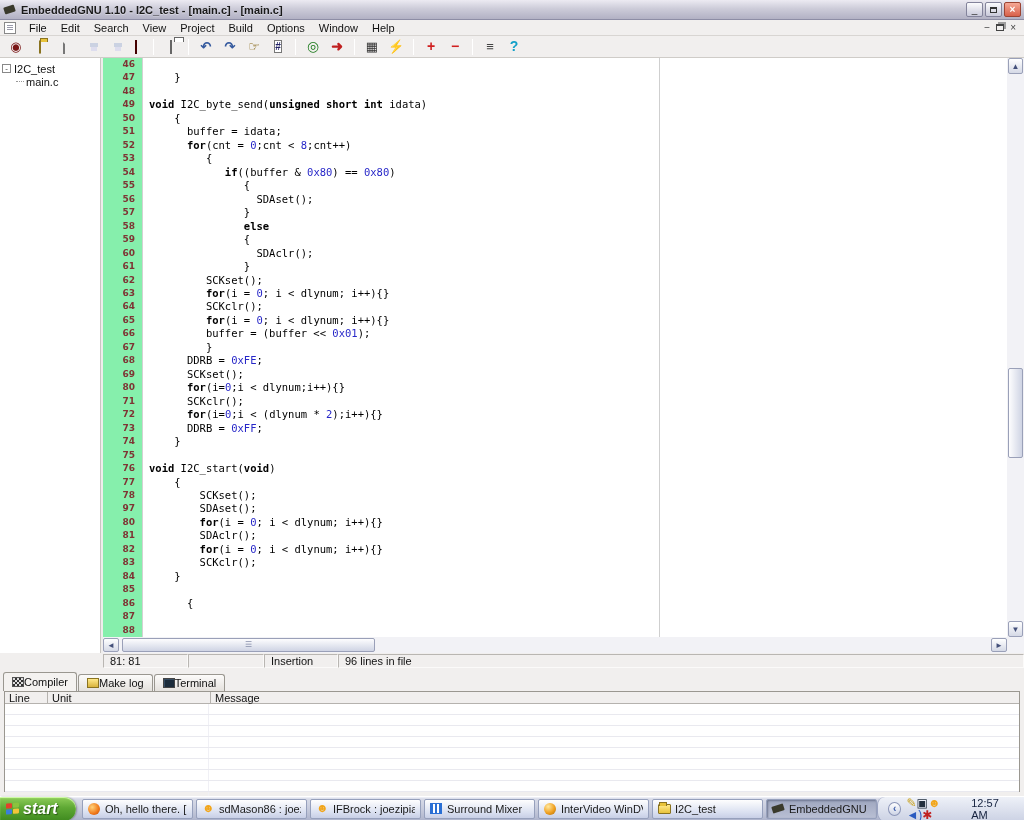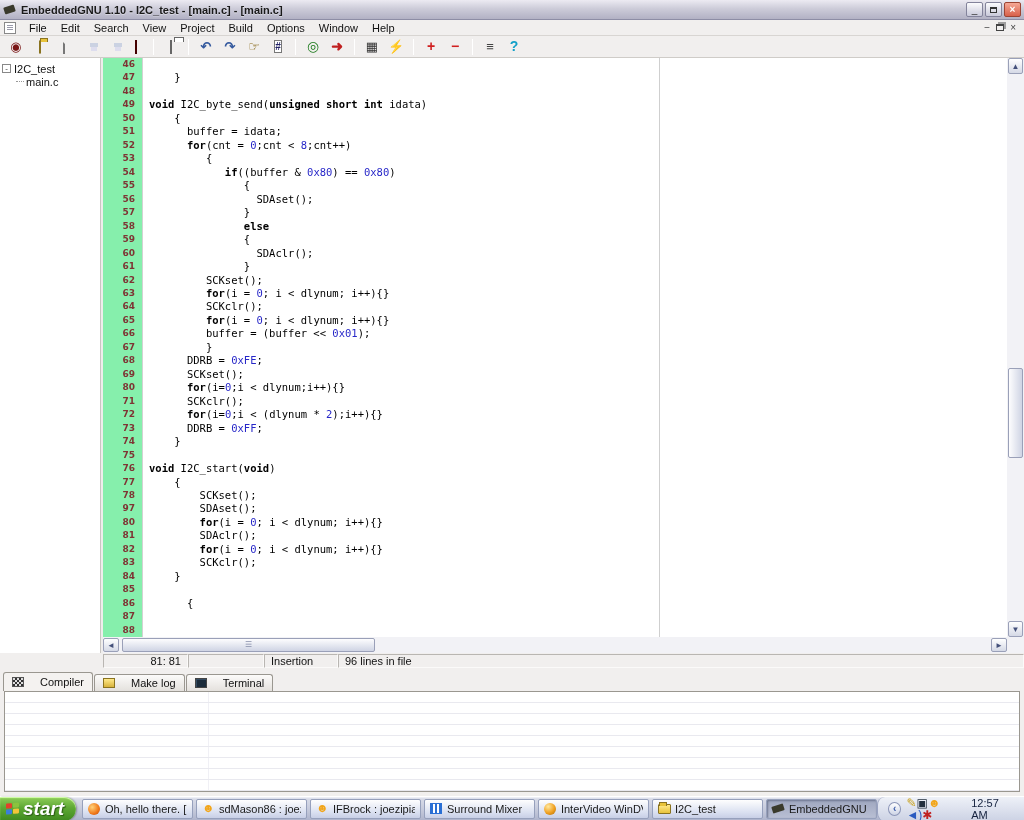--- a/index.html
+++ b/index.html
@@ -90,26 +90,26 @@
   #hscroll .thumb { position:absolute; left:19px; top:1px; width:253px; height:14px;
     background:linear-gradient(#fdfdfe,#cfd4e4); border:1px solid #9aa0b8; border-radius:2px; }
   #hscroll .thumb::after { content:"☰"; position:absolute; left:50%; top:1px; transform:translateX(-50%); font-size:8px; color:#8890ab;}
   #sb-corner { position:absolute; right:0; top:579px; width:17px; height:16px; background:#f2f2f6; }
 
   
   #ed-status { position:absolute; left:0; top:595px; width:1024px; height:16px; background:#f1efee; display:flex; }
   #ed-status .pad { width:103px; }
   .st-cell { border:1px solid; border-color:#b9b6b2 #fbfaf9 #fbfaf9 #b9b6b2; height:14px; margin-top:1px;
     padding:0 6px; line-height:13px; color:#111; }
-  .st-c1 { width:85px;text-align:right; } .st-c2 { width:76px; } .st-c3 { width:74px; } .st-c4 { flex:1; }
+  .st-c1 { width:85px; } .st-c2 { width:76px; } .st-c3 { width:74px; } .st-c4 { flex:1; }
 
   
   #bottom { position:absolute; left:0; top:669px; width:1024px; height:127px; background:#f1efee; }
   #tabs { position:absolute; left:3px; top:3px; height:19px; display:flex; align-items:flex-end; }
-  .tab { height:17px; display:flex; align-items:center; gap:16px; padding:0 8px; border:1px solid #9a9790; border-bottom:none;
+  .tab { height:17px; display:flex; align-items:center; gap:0; padding:0 8px; border:1px solid #9a9790; border-bottom:none;
     border-radius:3px 3px 0 0; background:linear-gradient(#fcfbfa,#e4e1dd); margin-right:1px; color:#111; cursor:default;}
   .tab.active { height:19px; background:#f4f2f0; position:relative; z-index:2; }
   .tab-ico { width:12px; height:10px; }
   .ti-compiler { background:repeating-conic-gradient(#333 0 25%, #ddd 0 50%) 0 0/4px 4px; border:1px solid #555;}
   .ti-makelog { background:linear-gradient(#ffe98a,#d8b33c); border:1px solid #8a7320; }
   .ti-terminal { background:#1b2b3a; border:1px solid #444; box-shadow:inset 1px 1px 0 #9cf3; }
   #grid { position:absolute; left:4px; top:22px; width:1016px; height:101px; background:#fff; border:1px solid #9a9790; }
   #grid-header { display:flex; height:12px; background:#f1efee; border-bottom:1px solid #b5b2ae; }
   .gh-cell { padding:0 4px; line-height:12px; color:#111; border-right:1px solid #b5b2ae; }
   .gh-line { width:43px; } .gh-unit { width:163px; } .gh-msg { flex:1; border-right:none; }
@@ -120,21 +120,21 @@
   #taskbar { position:absolute; left:0; top:796px; width:1024px; height:24px;
     background:linear-gradient(to bottom,#f4f5fa 0%,#d8dbe8 8%,#c3c8da 60%,#aeb4cc 100%);
     border-top:1px solid #fff; display:flex; align-items:center; }
   #start-btn { width:78px; height:24px; border-radius:0 12px 12px 0;
     background:linear-gradient(to bottom,#8fce5a 0%,#5ea834 45%,#3f8a1f 100%);
     box-shadow:inset 0 1px 1px #d6ffb0, 1px 0 2px #00000055; display:flex; align-items:center; gap:4px; padding:0 10px 0 6px; cursor:default;}
   #start-btn .flag { width:13px; height:12px; display:grid; grid-template-columns:6px 6px; grid-template-rows:5px 5px; gap:1px; transform:skewY(-6deg); }
   #start-btn .flag i { border-radius:1px; }
   #start-btn .flag i:nth-child(1){background:#e3402c;} #start-btn .flag i:nth-child(2){background:#8ac33e;}
   #start-btn .flag i:nth-child(3){background:#3a7edc;} #start-btn .flag i:nth-child(4){background:#f2c53a;}
-  #start-btn .start-label { color:#fff; font-weight:bold; font-style:italic; font-size:19px; text-shadow:1px 1px 1px #2a5a12;text-align:right; }
+  #start-btn .start-label { color:#fff; font-weight:bold; font-style:italic; font-size:16px; text-shadow:1px 1px 1px #2a5a12;text-align:right; }
   #task-buttons { display:flex; gap:3px; margin-left:6px; flex:1; }
   .task-btn { width:111px; height:20px; border-radius:2px; border:1px solid #96a0bc;
     background:linear-gradient(to bottom,#fefefe,#d9dff0 70%,#c8cfe6); display:flex; align-items:center; gap:4px; padding:0 5px; cursor:default;}
   .task-btn.active { background:linear-gradient(to bottom,#9fa7bf,#b9bfd4); box-shadow:inset 1px 1px 2px #6e7790; }
   .task-btn .lbl { color:#1a1a1a; font-size:11px; white-space:nowrap; overflow:hidden; }
   .tb-ico { width:13px; height:13px; flex:0 0 auto; display:flex; align-items:center; justify-content:center; font-size:11px; line-height:11px;}
   .ic-firefox { width:12px; height:12px; border-radius:50%; background:radial-gradient(circle at 35% 35%, #ffd27a, #f07818 60%, #b84a10); }
   .ic-aim { color:#f2a519; font-size:12px; }
   .ic-mixer { width:12px; height:11px; background:repeating-linear-gradient(90deg,#2a6fd4 0 2px,#fff 2px 4px); border:1px solid #2a6fd4;}
   .ic-windvd { width:12px; height:12px; border-radius:50%; background:radial-gradient(circle at 35% 30%, #ffe9a0, #f0a020 55%, #a86a08); }
@@ -389,20 +389,25 @@
       <span class="tab">
         <span class="tab-ico ti-makelog"></span>
         <span>Make log</span>
       </span>
       <span class="tab">
         <span class="tab-ico ti-terminal"></span>
         <span>Terminal</span>
       </span>
     </div>
   <div id="grid">
+    <div id="grid-header">
+      <span class="gh-cell gh-line">Line</span>
+      <span class="gh-cell gh-unit">Unit</span>
+      <span class="gh-cell gh-msg">Message</span>
+    </div>
     <div id="grid-body">
         <div class="grid-row"></div>
         <div class="grid-row"></div>
         <div class="grid-row"></div>
         <div class="grid-row"></div>
         <div class="grid-row"></div>
         <div class="grid-row"></div>
         <div class="grid-row"></div>
         <div class="grid-row"></div>
         <div class="grid-row"></div>

